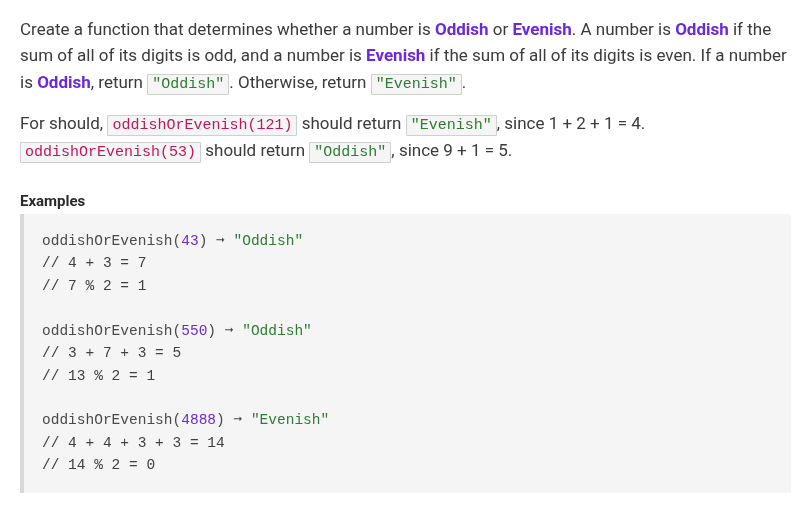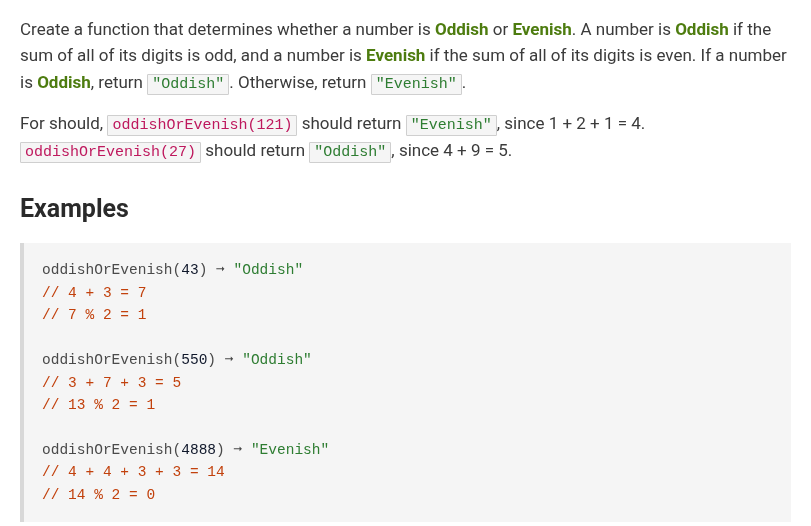--- a/index.html
+++ b/index.html
@@ -11,68 +11,68 @@
     color: #3b3b3b;
     background: #ffffff;
     width: 811px;
     box-sizing: border-box;
   }
   .content p {
     margin: 0 0 14px 0;
   }
   .bold {
     font-weight: 700;
-    color: #4d7c0f;
+    color: #6d28d9;
   }
   code.inline {
     font-family: Consolas, "Courier New", monospace;
     font-size: 15px;
     background: #f5f5f5;
     border: 1px solid #cfcfcf;
     padding: 1px 4px;
     color: #be185d;
     border-radius: 1px;
   }
   code.inline.str {
     color: #2e7d32;
   }
   h2.section {
-    font-size: 25px;
+    font-size: 15px;
     font-weight: 700;
     color: #2a2a2a;
-    margin: 26px 0 14px 0;
+    margin: 26px 0 0 0;
   }
   pre.codeblock {
     background: #f5f5f5;
     border-left: 4px solid #d8d8d8;
     margin: 0;
     padding: 16px 18px;
     font-family: Consolas, "Courier New", monospace;
     font-size: 14.5px;
     line-height: 1.55;
     color: #4a4a4a;
     white-space: pre;
   }
   .call { color: #4a4a4a; }
-  .num  { color: #0f172a; text-align: center; }
+  .num  { color: #6d28d9; text-align: center; }
   .arrow{ color: #4a4a4a; }
   .str  { color: #2e7d32; }
-  .comm { color: #c2410c; }
+  .comm { color: #404040; }
 </style>
 </head>
 <body>
 
 <div class="content">
 
   <p>
     <span>Create a function that determines whether a number is </span><span class="bold">Oddish</span><span> or </span><span class="bold">Evenish</span><span>. A number is </span><span class="bold">Oddish</span><span> if the sum of all of its digits is odd, and a number is </span><span class="bold">Evenish</span><span> if the sum of all of its digits is even. If a number is </span><span class="bold">Oddish</span><span>, return </span><code class="inline str">"Oddish"</code><span>. Otherwise, return </span><code class="inline str">"Evenish"</code><span>.</span>
   </p>
 
   <p>
-    <span>For should, </span><code class="inline">oddishOrEvenish(121)</code><span> should return </span><code class="inline str">"Evenish"</code><span>, since 1 + 2 + 1 = 4. </span><code class="inline">oddishOrEvenish(27)</code><span> should return </span><code class="inline str">"Oddish"</code><span>, since 4 + 9 = 5.</span>
+    <span>For should, </span><code class="inline">oddishOrEvenish(121)</code><span> should return </span><code class="inline str">"Evenish"</code><span>, since 1 + 2 + 1 = 4. </span><code class="inline">oddishOrEvenish(53)</code><span> should return </span><code class="inline str">"Oddish"</code><span>, since 9 + 1 = 5.</span>
   </p>
 
   <h2 class="section">Examples</h2>
 
   <pre class="codeblock"><span class="call">oddishOrEvenish(</span><span class="num">43</span><span class="call">) </span><span class="arrow">➞</span><span class="str"> "Oddish"</span>
 <span class="comm">// 4 + 3 = 7</span>
 <span class="comm">// 7 % 2 = 1</span>
 <span></span>
 <span class="call">oddishOrEvenish(</span><span class="num">550</span><span class="call">) </span><span class="arrow">➞</span><span class="str"> "Oddish"</span>
 <span class="comm">// 3 + 7 + 3 = 5</span>

